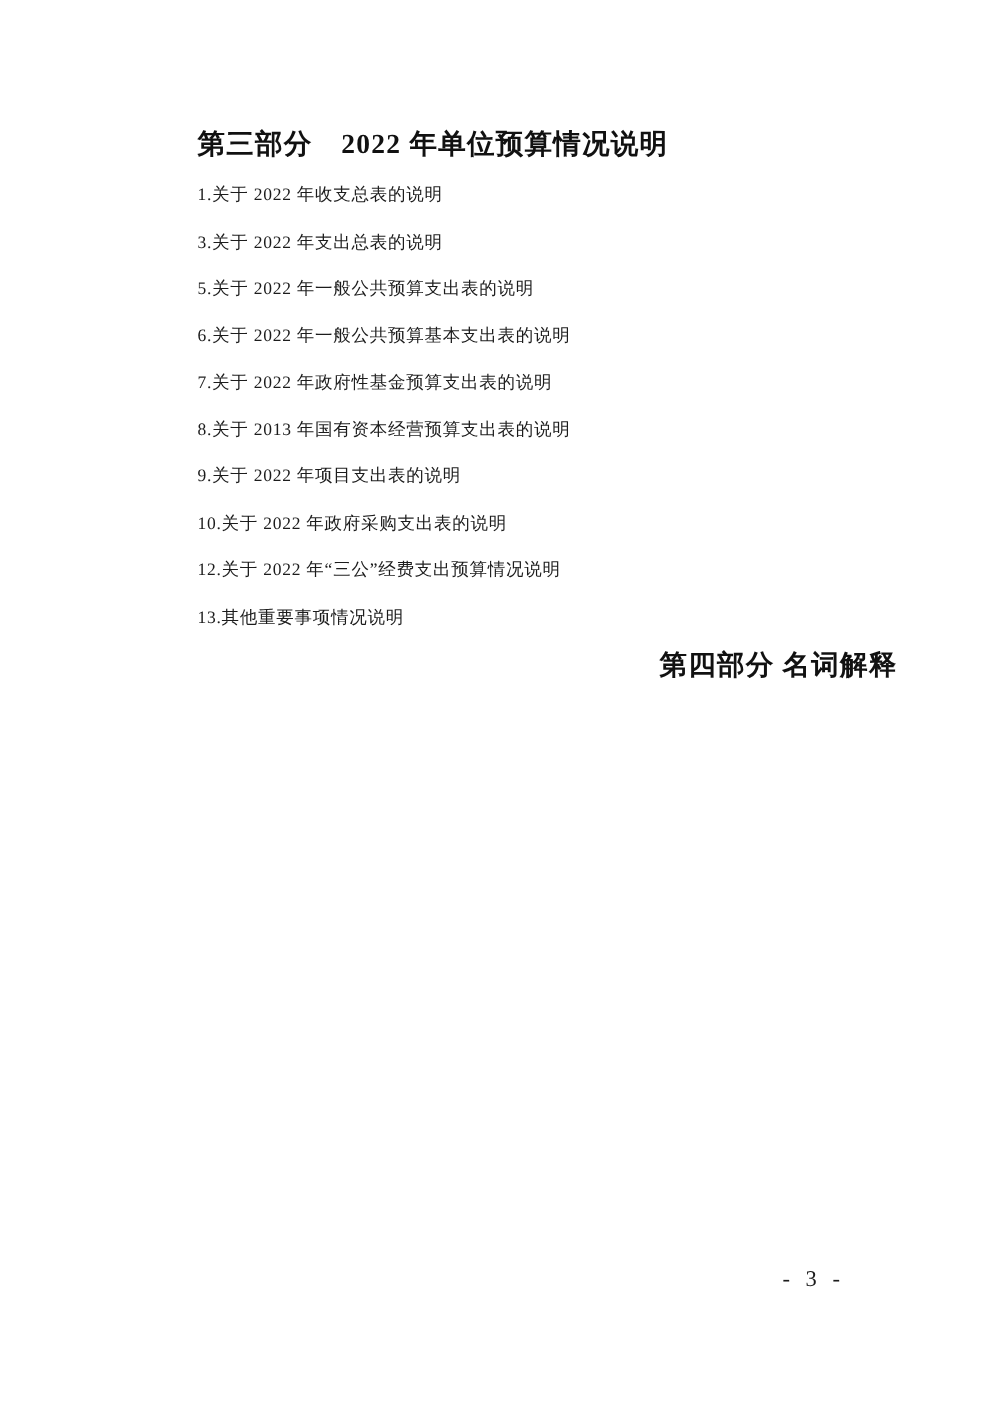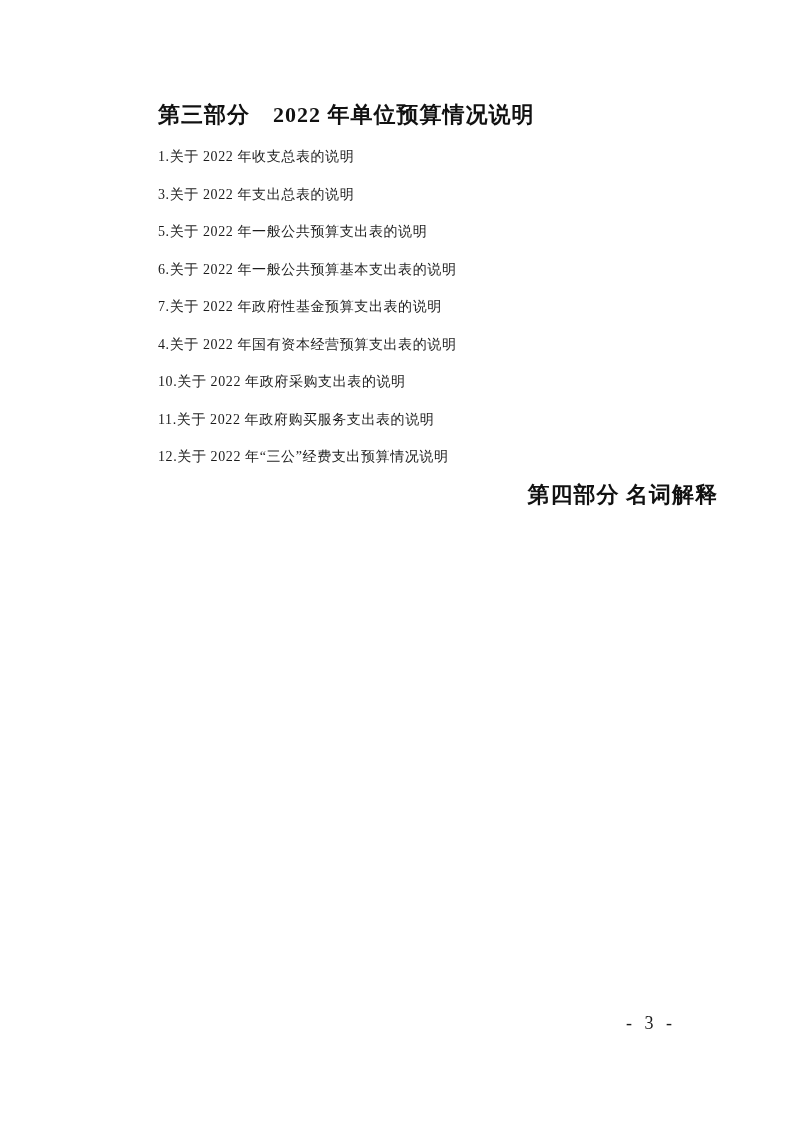--- a/index.html
+++ b/index.html
@@ -59,20 +59,21 @@
 <body>
 
 <div class="page">
   <div class="toc">
     <div class="section-heading">第三部分　2022 年单位预算情况说明</div>
     <div class="toc-item">1.关于 2022 年收支总表的说明</div>
     <div class="toc-item">3.关于 2022 年支出总表的说明</div>
     <div class="toc-item">5.关于 2022 年一般公共预算支出表的说明</div>
     <div class="toc-item">6.关于 2022 年一般公共预算基本支出表的说明</div>
     <div class="toc-item">7.关于 2022 年政府性基金预算支出表的说明</div>
-    <div class="toc-item">4.关于 2022 年国有资本经营预算支出表的说明</div>
+    <div class="toc-item">8.关于 2013 年国有资本经营预算支出表的说明</div>
+    <div class="toc-item">9.关于 2022 年项目支出表的说明</div>
     <div class="toc-item">10.关于 2022 年政府采购支出表的说明</div>
-    <div class="toc-item">11.关于 2022 年政府购买服务支出表的说明</div>
     <div class="toc-item">12.关于 2022 年“三公”经费支出预算情况说明</div>
+    <div class="toc-item">13.其他重要事项情况说明</div>
     <div class="section-heading second">第四部分 名词解释</div>
   </div>
   <div class="page-number">- 3 -</div>
 </div>
 
 </body></html>

